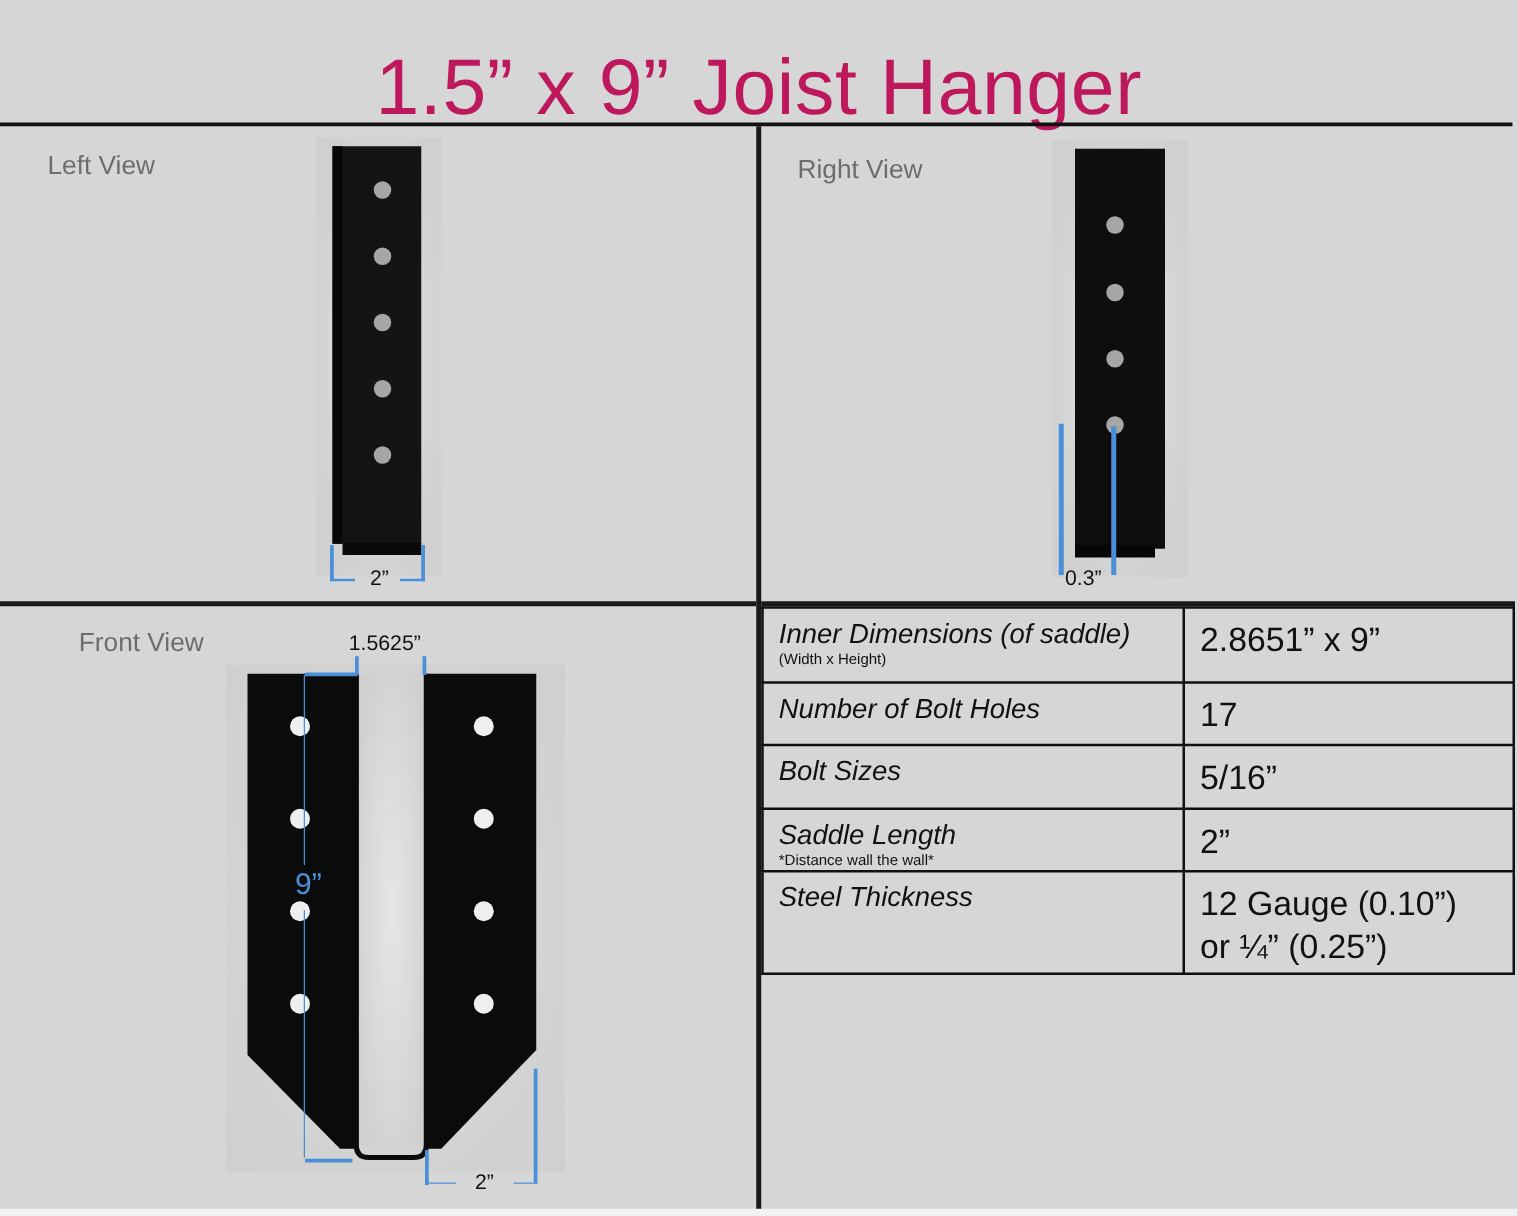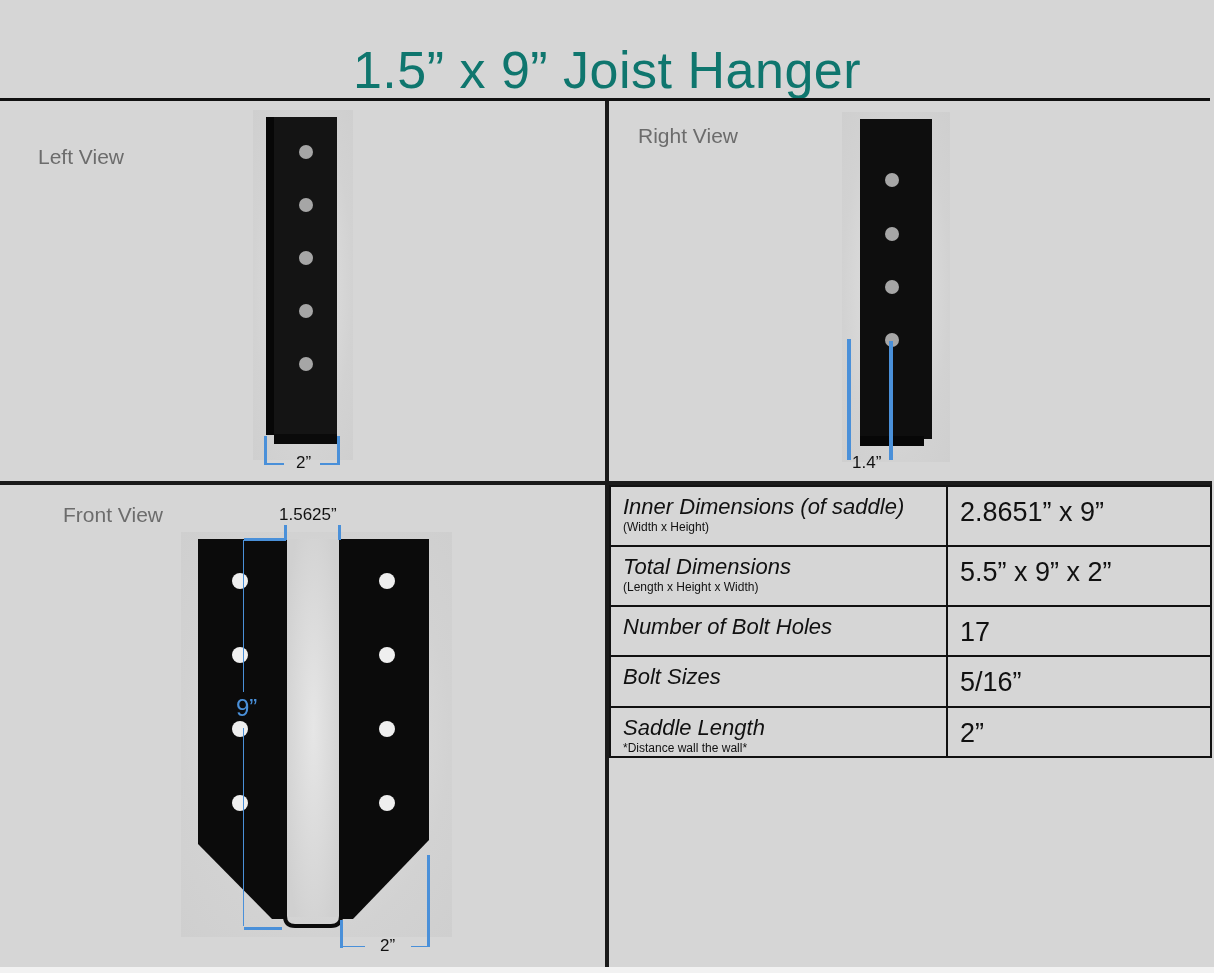--- a/index.html
+++ b/index.html
@@ -5,21 +5,21 @@
   html, body { margin: 0; padding: 0; }
   body {
     width: 1214px; height: 973px; position: relative; overflow: hidden;
     background: #d6d6d6;
     font-family: "Liberation Sans", "DejaVu Sans", sans-serif;
     color: #111;
   }
   .bottom-strip { position: absolute; left: 0; top: 967px; width: 1214px; height: 6px; background: #f2f2f2; }
   .title {
     position: absolute; left: 0; top: 38px; width: 1214px; text-align: center;
-    font-size: 52px; line-height: 64px; letter-spacing: 0.5px; color: #0f766e;
+    font-size: 63px; line-height: 64px; letter-spacing: 0.5px; color: #be185d;
   }
   .hline-top { position: absolute; left: 0; top: 98px; width: 1210px; height: 3px; background: #111; }
   .vline { position: absolute; left: 605px; top: 101px; width: 4px; height: 866px; background: #1a1a1a; }
   .hline-mid-left { position: absolute; left: 0; top: 481px; width: 605px; height: 4px; background: #1a1a1a; }
   .hline-mid-right { position: absolute; left: 609px; top: 481px; width: 603px; height: 4px; background: #1a1a1a; }
   .view-label { position: absolute; font-size: 21px; color: #6c6c6c; }
   .panel-bg {
     position: absolute;
     background: radial-gradient(ellipse at center, #e6e6e6 0%, #d2d2d2 70%, #cfcfcf 100%);
   }
@@ -51,21 +51,21 @@
 
 <div class="bottom-strip"></div>
 
 <div class="title">1.5” x 9” Joist Hanger</div>
 <div class="hline-top"></div>
 <div class="vline"></div>
 <div class="hline-mid-left"></div>
 <div class="hline-mid-right"></div>
 
 <div>
-  <div class="view-label" style="left:38px; top:121px;margin-top:24px;">Left View</div>
+  <div class="view-label" style="left:38px; top:121px;">Left View</div>
   <div class="panel-bg" style="left:253px; top:110px; width:100px; height:350px;"></div>
   <div class="plate" style="left:266px; top:117px; width:71px; height:318px; background:#141414;"></div>
   <div class="plate" style="left:266px; top:117px; width:8px; height:318px; background:#070707;"></div>
   <div class="plate" style="left:274px; top:434px; width:63px; height:10px; background:#0a0a0a;"></div>
   <div class="hole" style="left:299px; top:145px; width:14px; height:14px;"></div>
   <div class="hole" style="left:299px; top:198px; width:14px; height:14px;"></div>
   <div class="hole" style="left:299px; top:251px; width:14px; height:14px;"></div>
   <div class="hole" style="left:299px; top:304px; width:14px; height:14px;"></div>
   <div class="hole" style="left:299px; top:357px; width:14px; height:14px;"></div>
   <div class="dim" style="left:264px; top:436px; width:3px; height:29px;"></div>
@@ -79,21 +79,21 @@
   <div class="view-label" style="left:638px; top:124px;">Right View</div>
   <div class="panel-bg" style="left:842px; top:112px; width:108px; height:350px;"></div>
   <div class="plate" style="left:860px; top:119px; width:72px; height:320px; background:#0e0e0e;"></div>
   <div class="plate" style="left:860px; top:436px; width:64px; height:10px; background:#070707;"></div>
   <div class="hole" style="left:885px; top:173px; width:14px; height:14px;"></div>
   <div class="hole" style="left:885px; top:227px; width:14px; height:14px;"></div>
   <div class="hole" style="left:885px; top:280px; width:14px; height:14px;"></div>
   <div class="hole" style="left:885px; top:333px; width:14px; height:14px;"></div>
   <div class="dim" style="left:847px; top:339px; width:4px; height:121px;"></div>
   <div class="dim" style="left:889px; top:341px; width:4px; height:119px;"></div>
-  <div class="dim-text" style="left:852px; top:453px;">1.4”</div>
+  <div class="dim-text" style="left:852px; top:453px;">0.3”</div>
 </div>
 
 <div>
   <div class="view-label" style="left:38px; top:503px;margin-left:25px;">Front View</div>
   <div class="panel-bg" style="left:181px; top:532px; width:271px; height:405px;"></div>
   <svg style="position:absolute; left:181px; top:532px;" width="271" height="405" viewBox="0 0 271 405">
 
     <polygon points="17,7 106,7 106,387 91,387 17,312" fill="#0b0b0b"></polygon>
 
     <polygon points="159,7 248,7 248,308 172,387 159,387" fill="#0b0b0b"></polygon>
@@ -142,40 +142,42 @@
       <col style="width:264px">
     </colgroup>
   <tbody>
   <tr style="height:60px;">
     <td class="spec-key">
       <span class="key-main">Inner Dimensions (of saddle)</span>
       <span class="key-sub">(Width x Height)</span>
     </td>
     <td class="spec-val">2.8651” x 9”</td>
   </tr>
-  <tr style="height:60px;">
-    <td class="spec-key">
-      <span class="key-main">Total Dimensions</span>
-      <span class="key-sub">(Length x Height x Width)</span>
-    </td>
-    <td class="spec-val">5.5” x 9” x 2”</td>
-  </tr>
   <tr style="height:50px;">
     <td class="spec-key">
       <span class="key-main">Number of Bolt Holes</span>
     </td>
     <td class="spec-val">17</td>
   </tr>
   <tr style="height:51px;">
     <td class="spec-key">
       <span class="key-main">Bolt Sizes</span>
     </td>
     <td class="spec-val">5/16”</td>
   </tr>
   <tr style="height:44px;">
     <td class="spec-key">
       <span class="key-main">Saddle Length</span>
       <span class="key-sub">*Distance wall the wall*</span>
     </td>
     <td class="spec-val">2”</td>
   </tr>
+  <tr style="height:82px;">
+    <td class="spec-key">
+      <span class="key-main">Steel Thickness</span>
+    </td>
+    <td class="spec-val">
+      <span style="display:block;">12 Gauge (0.10”)</span>
+      <span style="display:block;">or ¼” (0.25”)</span>
+    </td>
+  </tr>
 </tbody>
   </table>
 
 </body></html>

